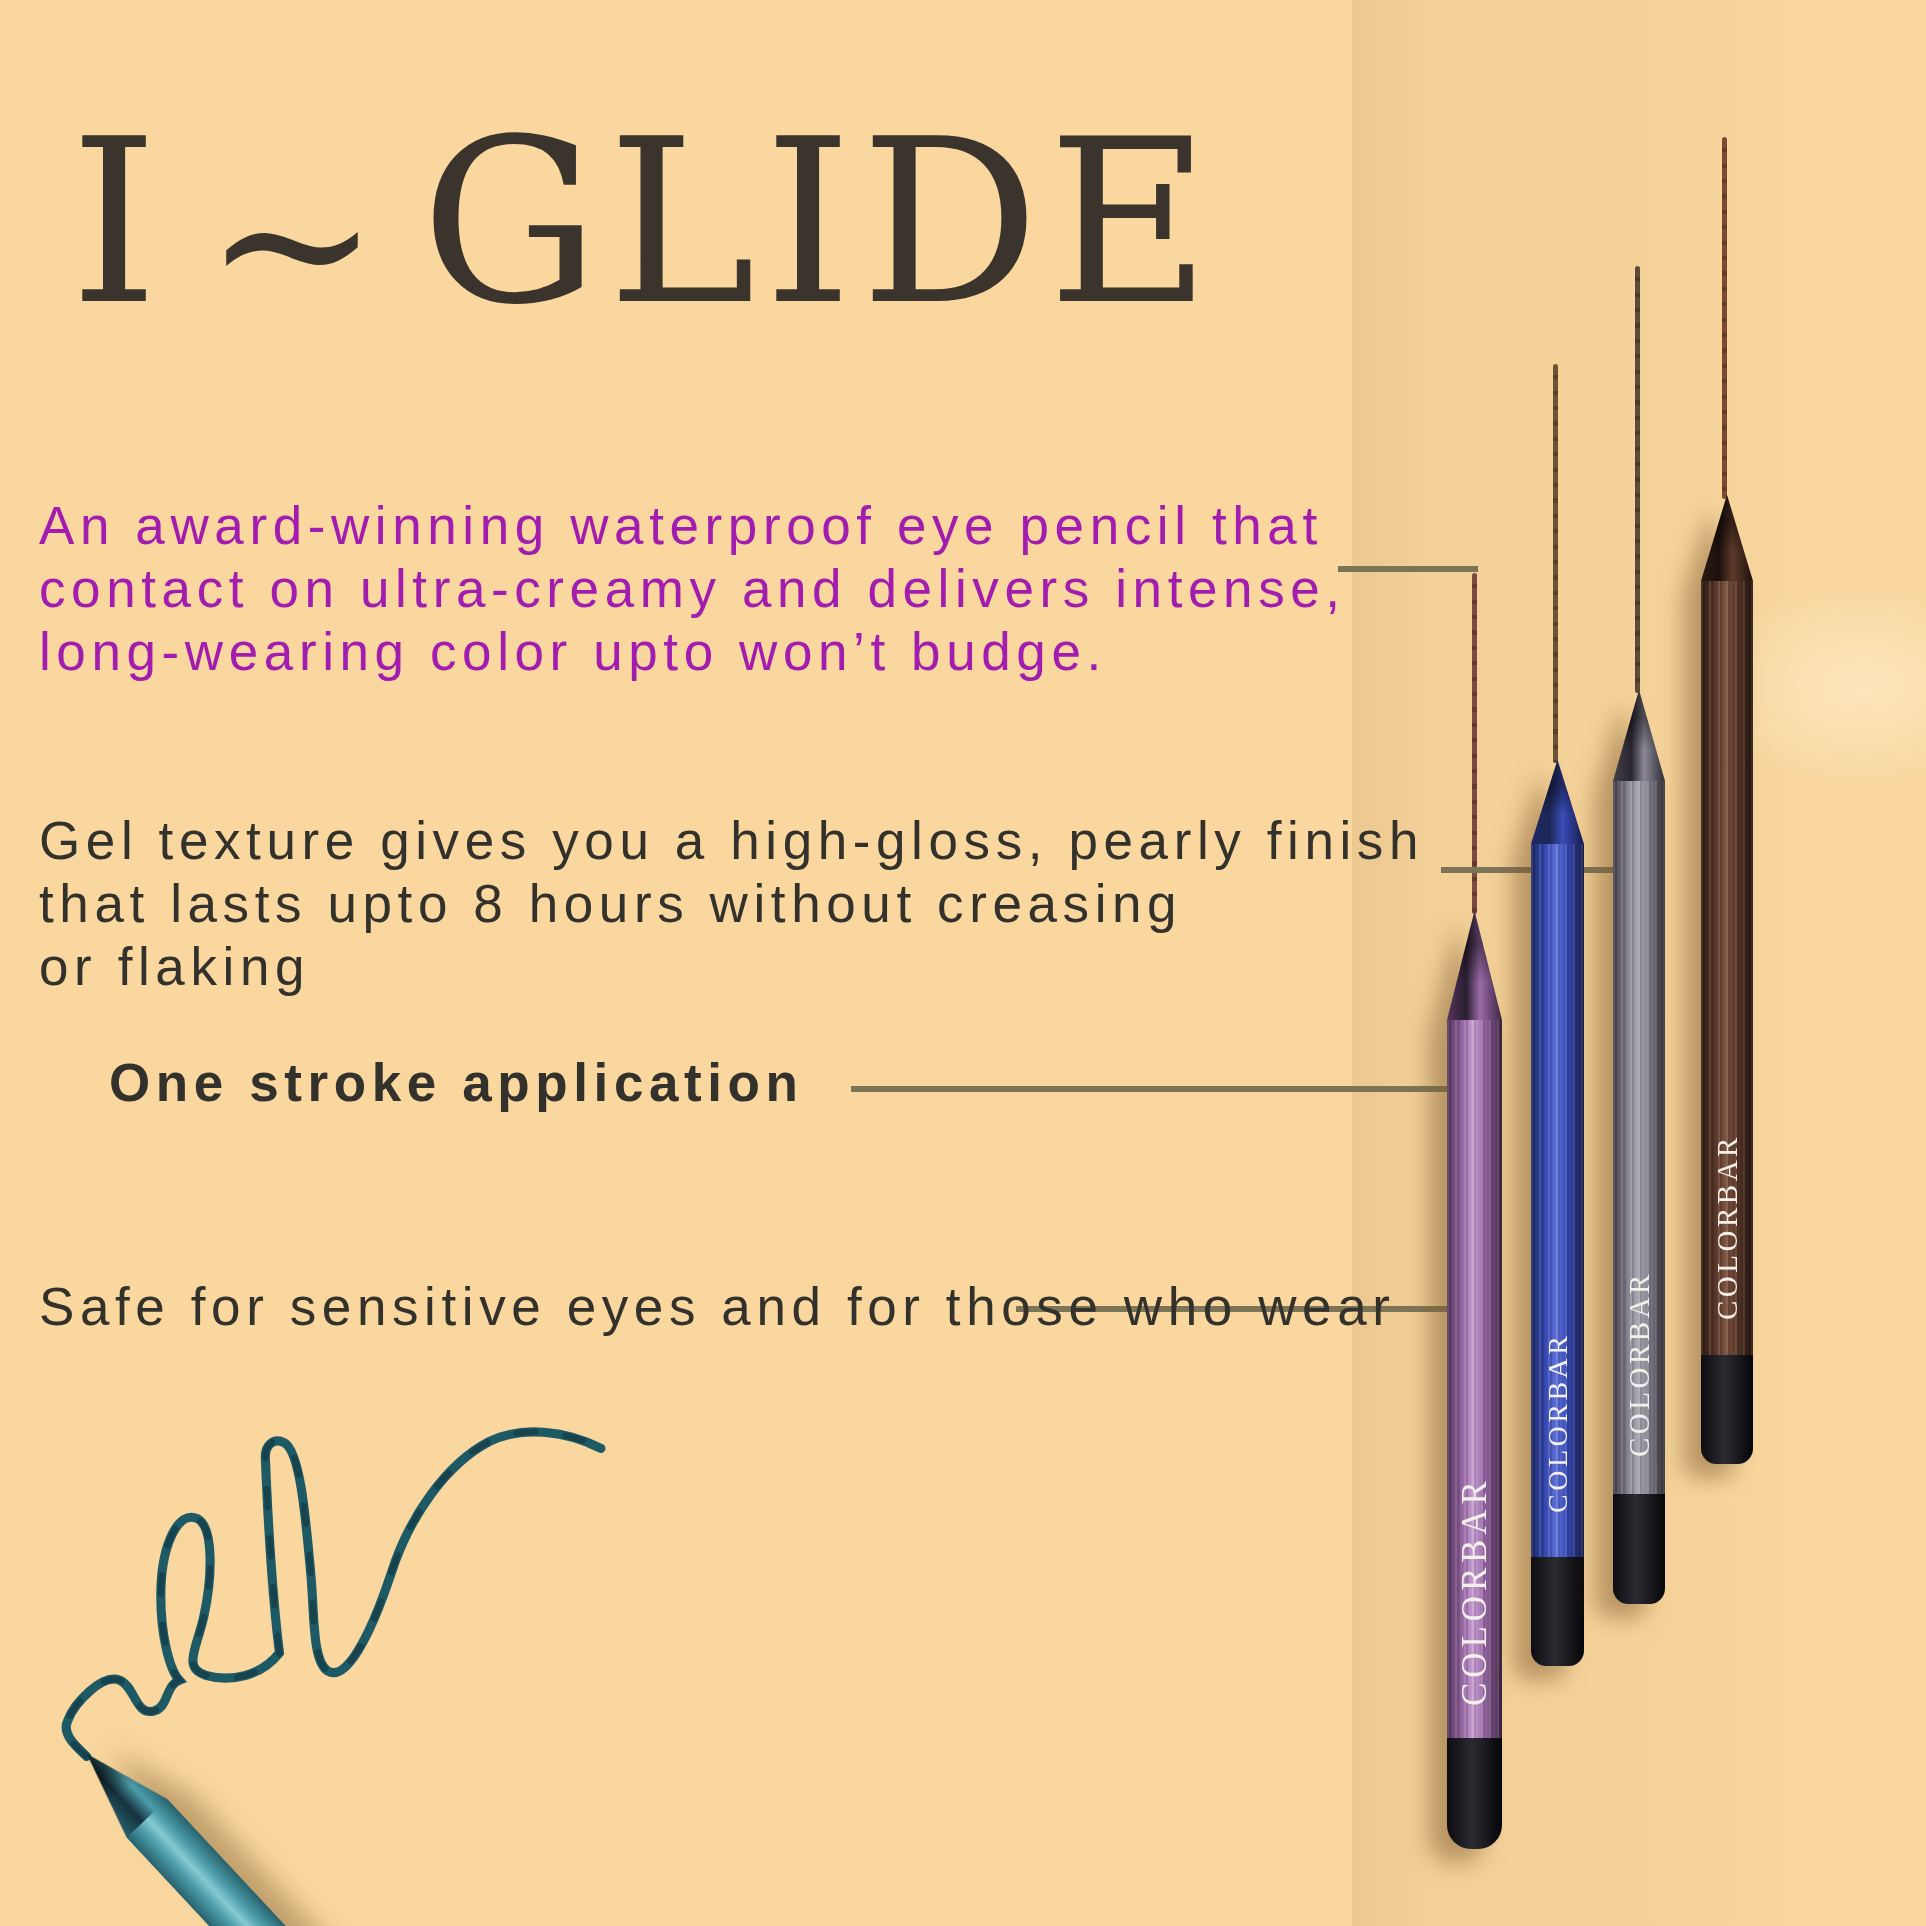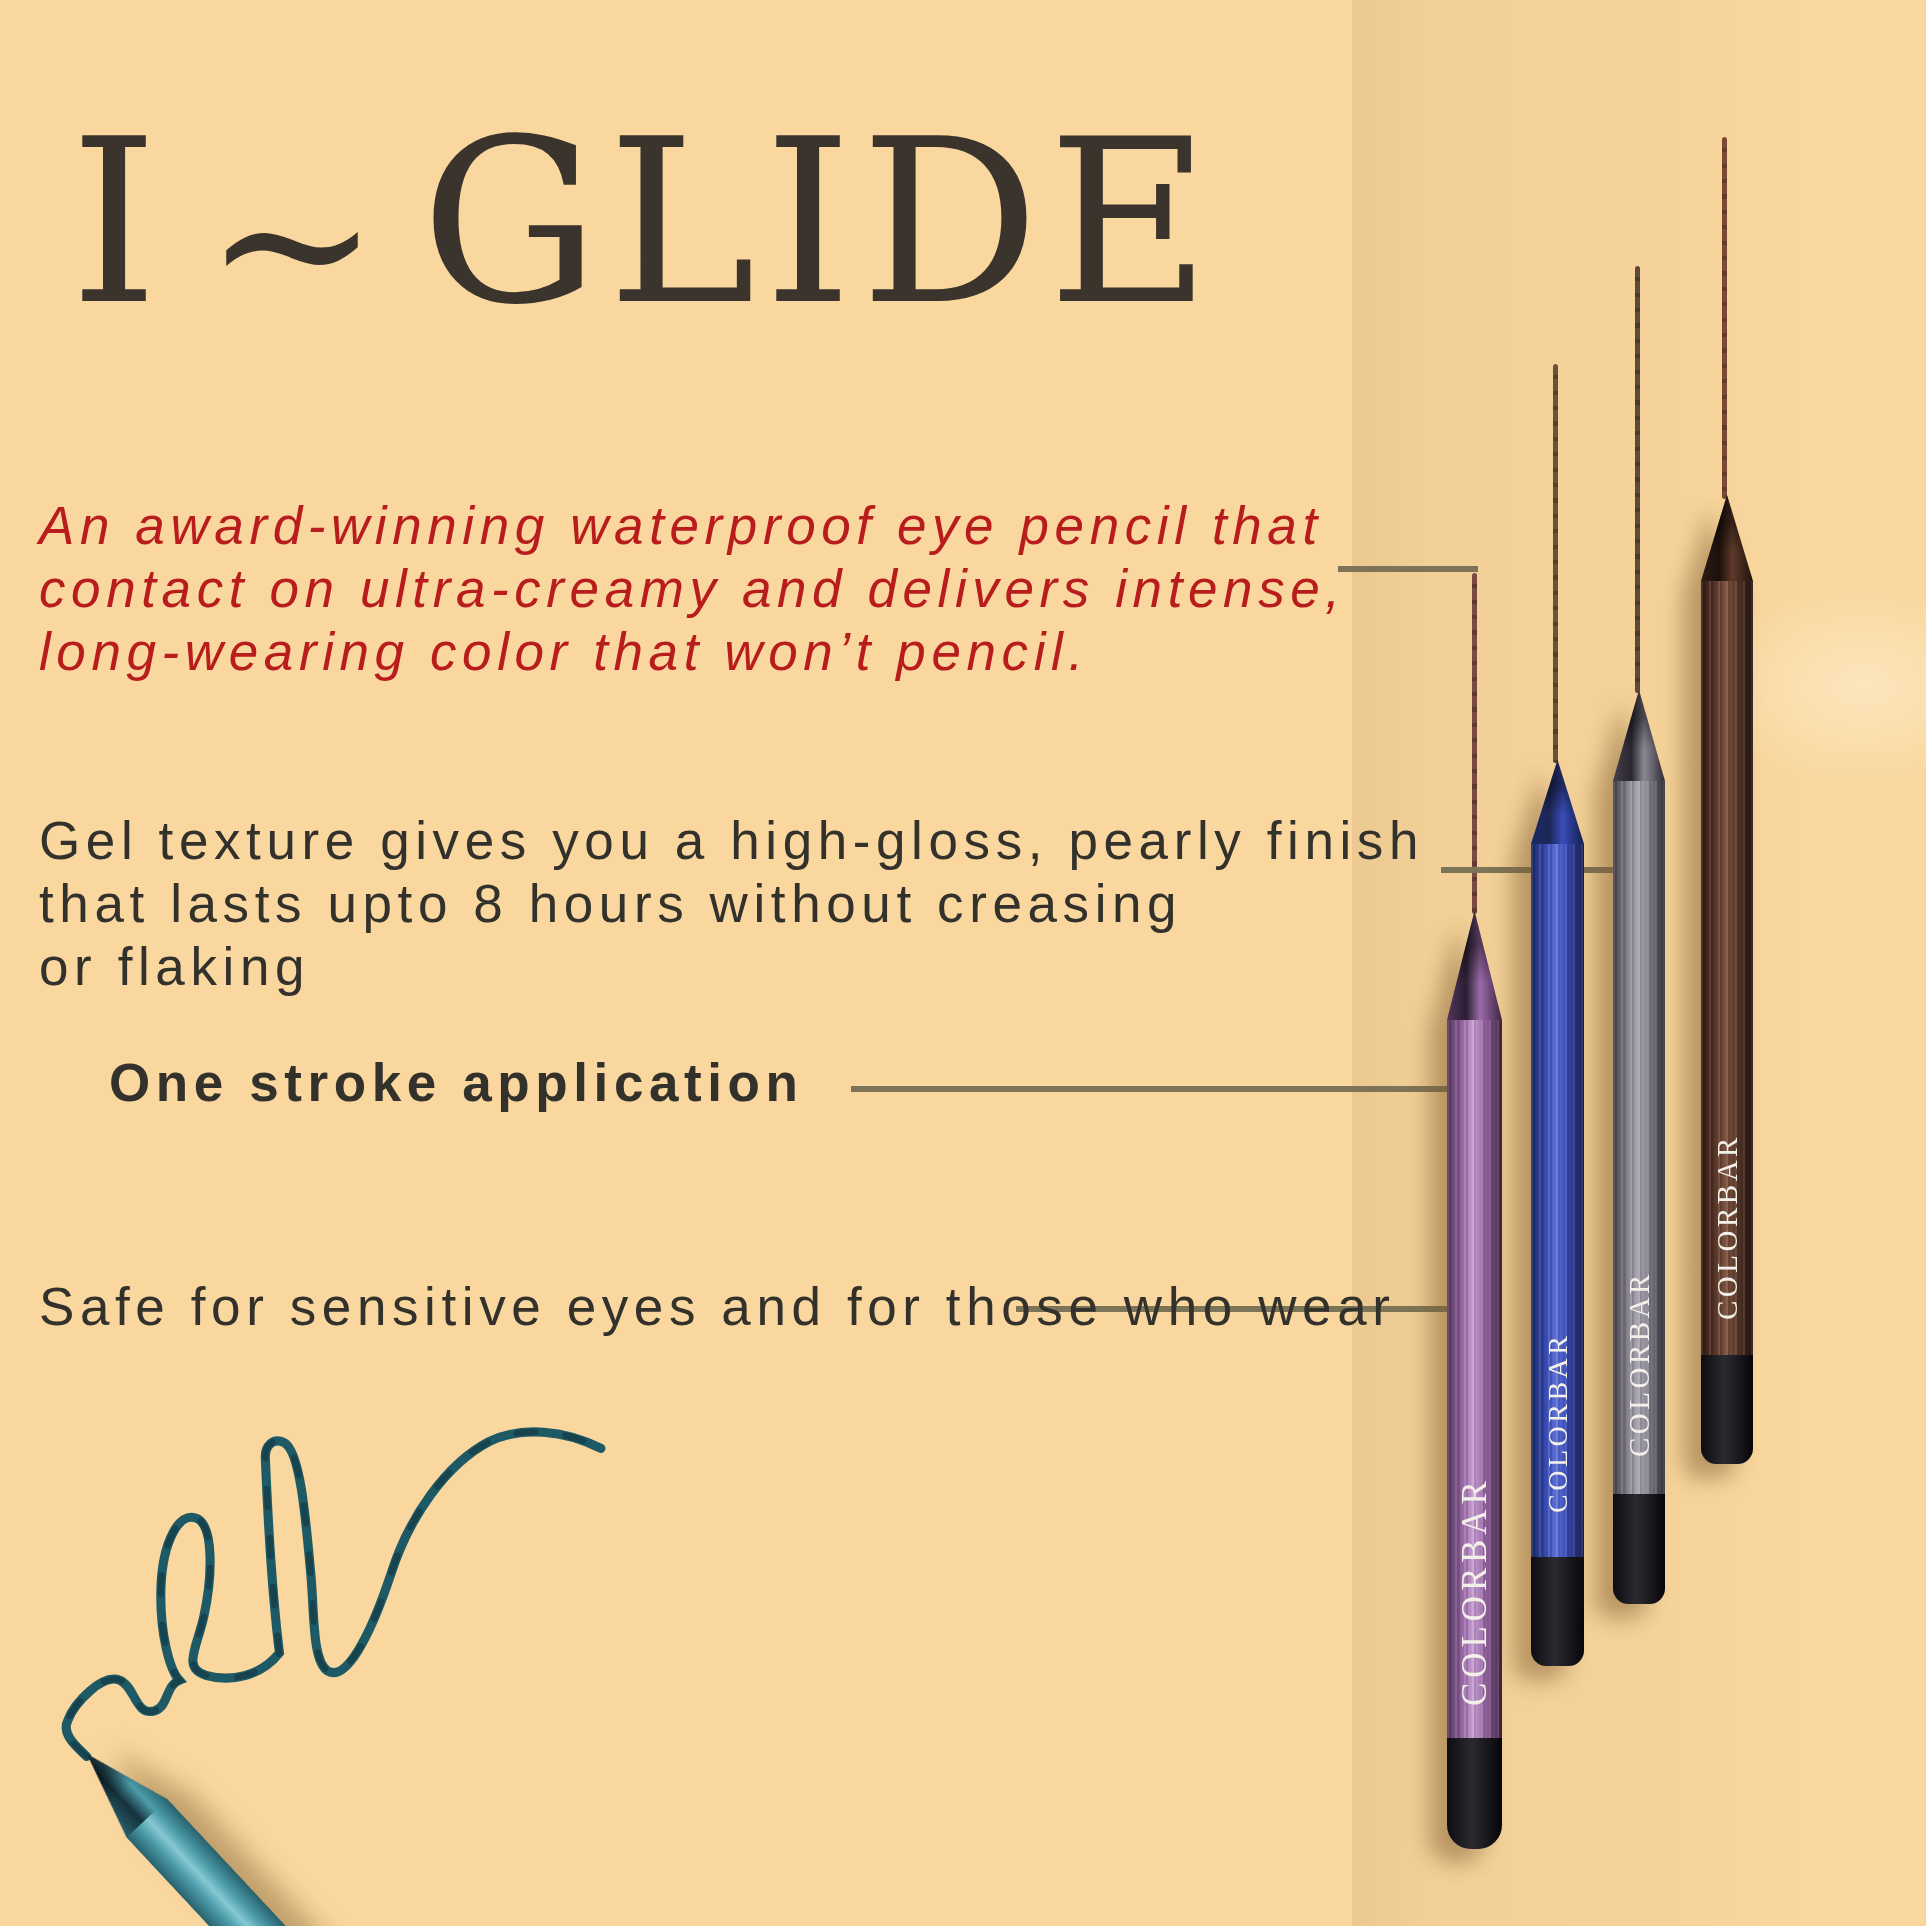--- a/index.html
+++ b/index.html
@@ -97,24 +97,24 @@
   <div class="leader" id="leader-2"></div>
   <div class="leader" id="leader-3"></div>
   <div class="leader" id="leader-4"></div>
 
   <div class="title" style="color: rgb(58, 52, 45);">
     <span class="glyph-i">I</span>
     <span class="glyph-dash">~</span>
     <span class="word">GLIDE</span>
   </div>
 
-  <div class="copy" id="para-1" style="color: #b91c1c; font-style: italic;">
+  <div class="copy" id="para-1" style="color: #a21caf;">
     <div class="ln">An award-winning waterproof eye pencil that</div>
     <div class="ln">contact on ultra-creamy and delivers intense,</div>
-    <div class="ln">long-wearing color that won’t pencil.</div>
+    <div class="ln">long-wearing color upto won’t budge.</div>
   </div>
 
   <div class="copy" id="para-2" style="color: rgb(51, 49, 43);">
     <div class="ln">Gel texture gives you a high-gloss, pearly finish</div>
     <div class="ln">that lasts upto 8 hours without creasing</div>
     <div class="ln">or flaking</div>
   </div>
 
   <div class="copy" id="feature-3" style="color: rgb(51, 49, 43);">
     <div class="ln">One stroke application</div>

